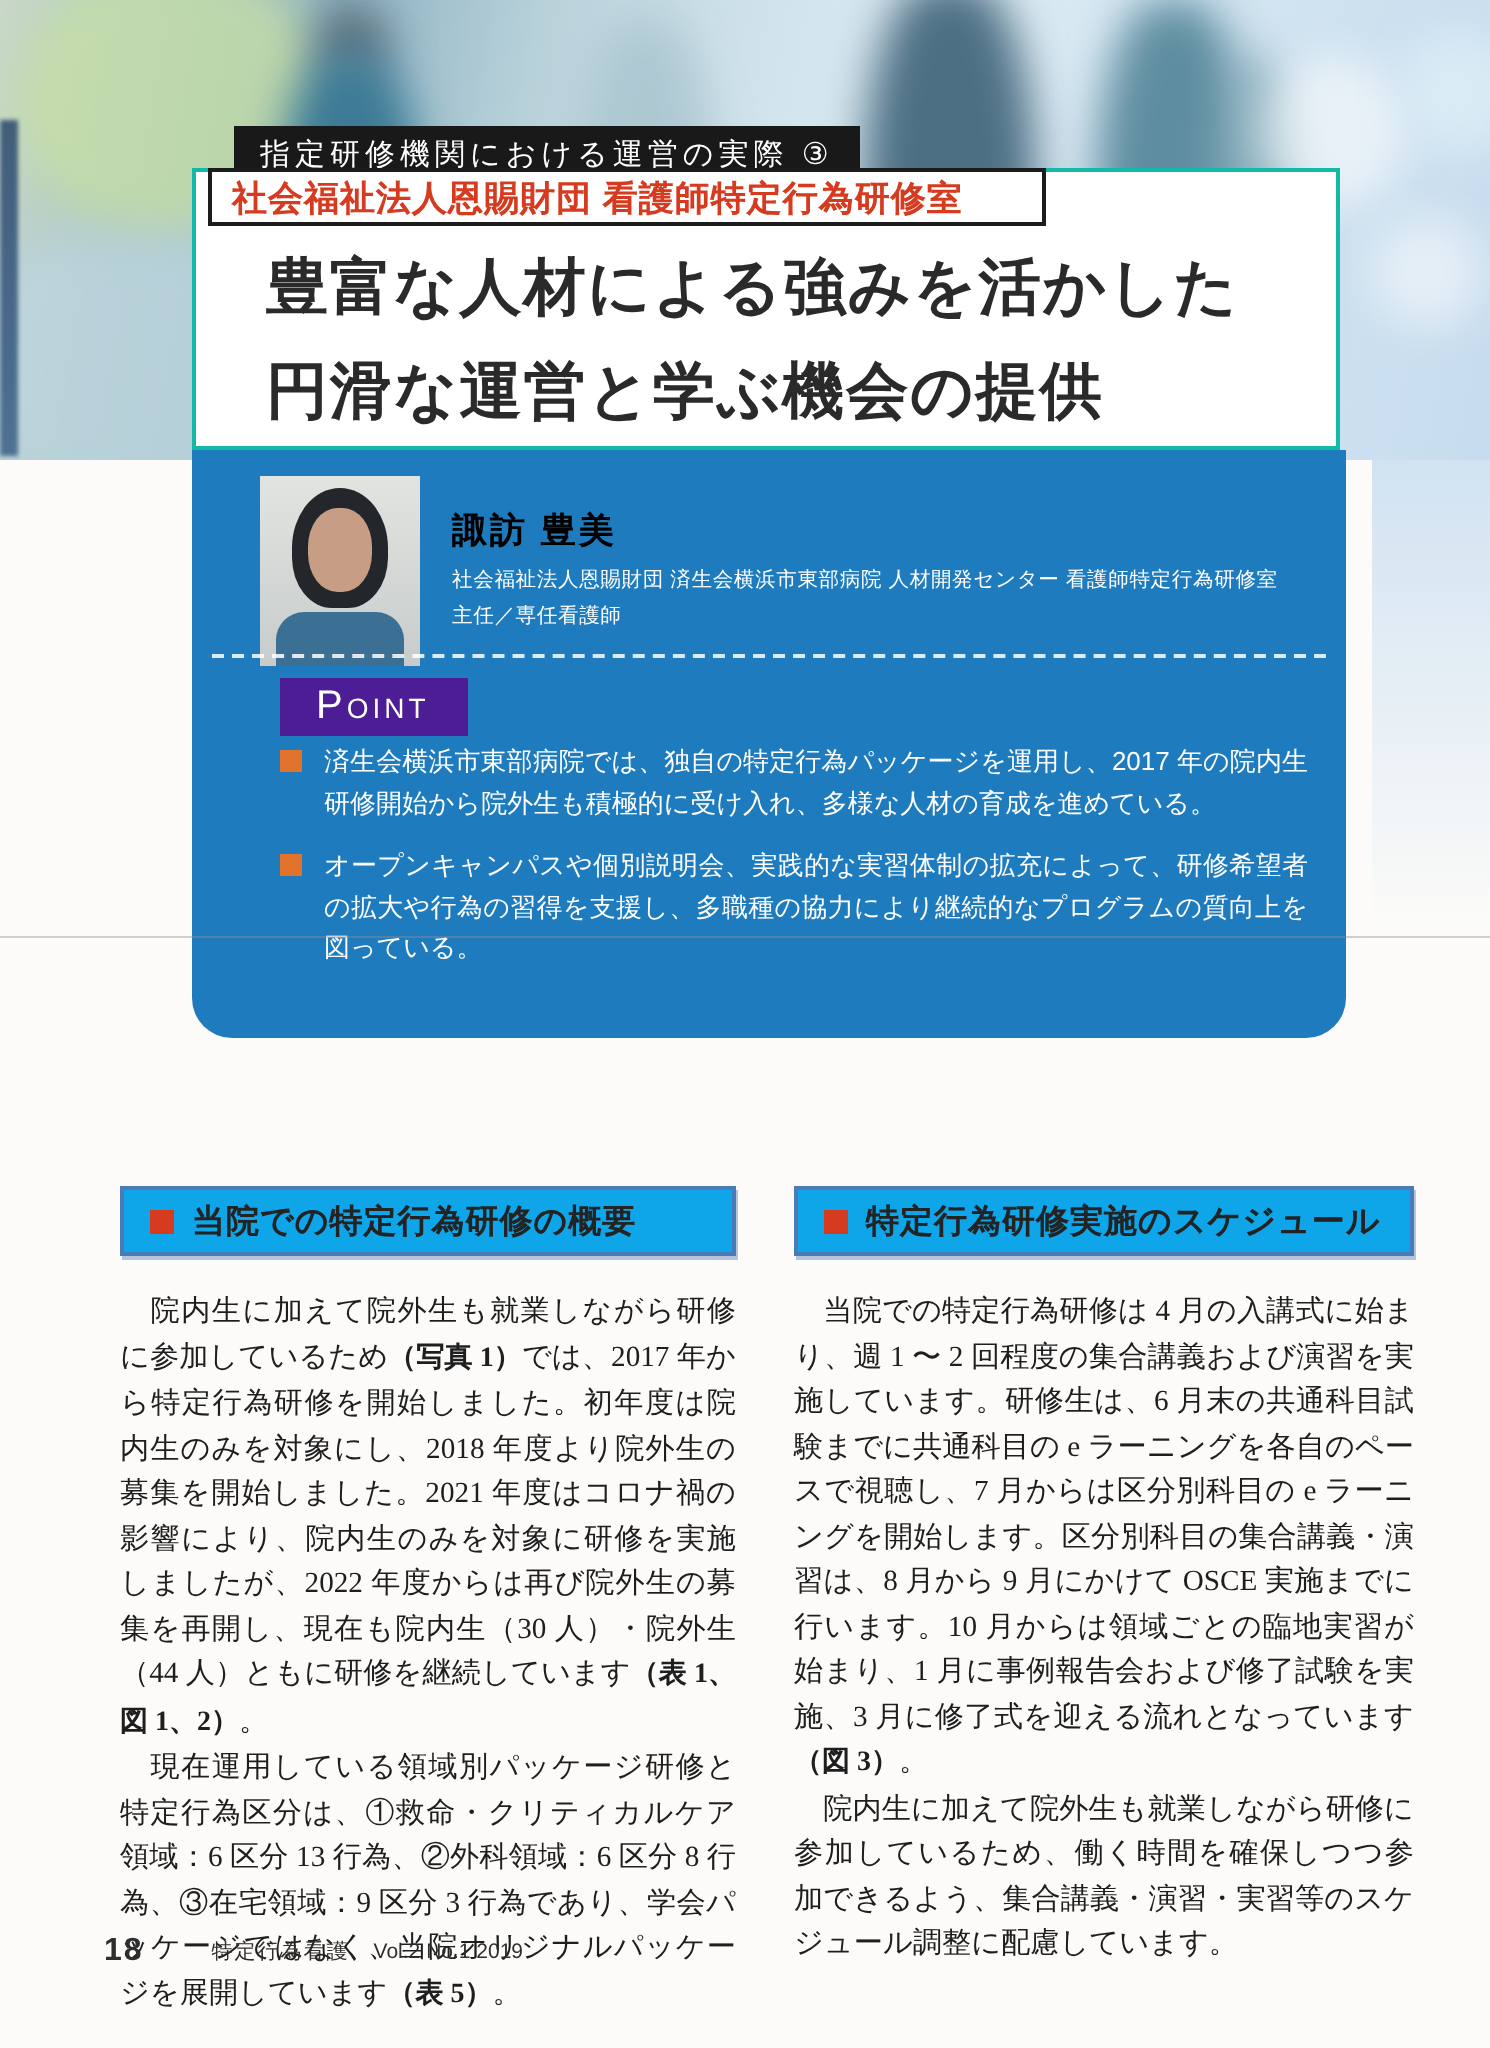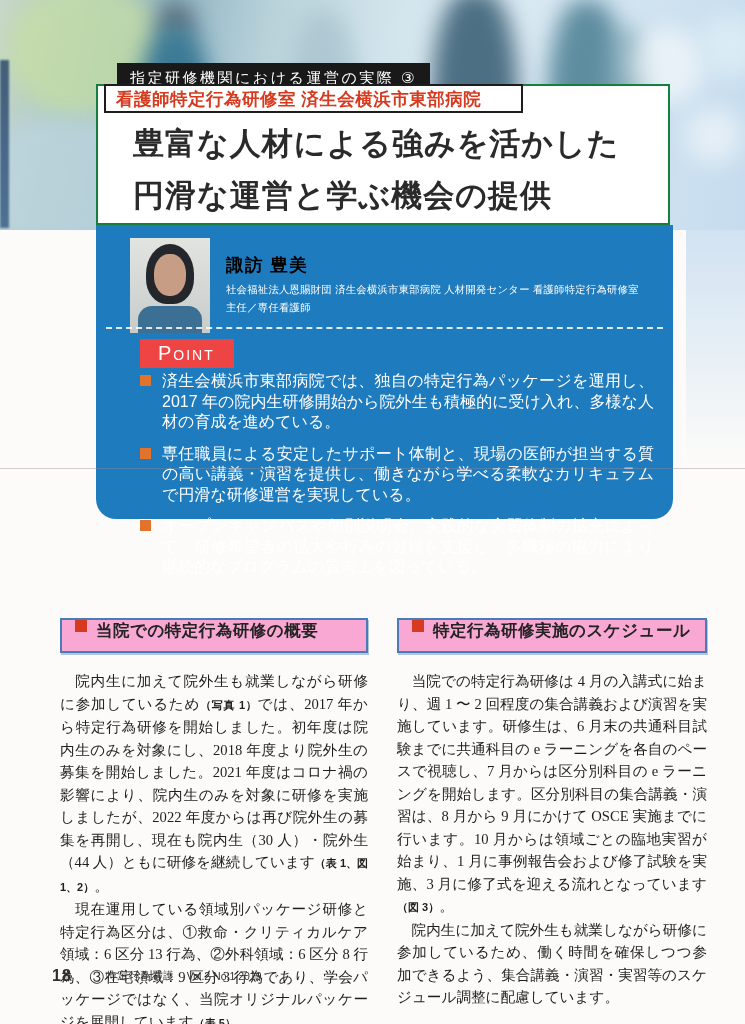--- a/index.html
+++ b/index.html
@@ -27,58 +27,58 @@
   .right-fade{position:absolute;left:686px;top:230px;width:59px;height:235px;
     background:linear-gradient(180deg,rgba(201,222,240,.85),rgba(255,255,255,0));}
 
   
   .kicker{position:absolute;left:117px;top:63px;height:29px;line-height:29px;background:#191919;
     color:#fff;font-size:15px;letter-spacing:2.5px;padding:0 13px;z-index:3;white-space:nowrap;}
   .org-box{position:absolute;left:104px;top:84px;width:419px;height:29px;background:#fff;
     border:2px solid #1c1c1c;box-sizing:border-box;display:flex;align-items:center;z-index:3;}
   .org-box span{color:#d63a1f;font-weight:bold;font-size:17.5px;letter-spacing:.5px;padding-left:10px;white-space:nowrap;}
   .title-box{position:absolute;left:96px;top:84px;width:574px;height:141px;background:#fff;
-    border:2px solid #15803d;box-sizing:border-box;z-index:2;padding:32px 0 0 35px;}
+    border:2px solid #14b8a6;box-sizing:border-box;z-index:2;padding:32px 0 0 35px;}
   .title-line{font-size:31px;font-weight:bold;color:#2a2a2a;letter-spacing:1px;line-height:52px;white-space:nowrap;}
 
   
   .blue-panel{position:absolute;left:96px;top:225px;width:577px;height:294px;background:#1e7cbe;
     border-radius:0 0 20px 20px;z-index:1;}
   .avatar{position:absolute;left:34px;top:13px;width:80px;height:95px;overflow:hidden;
     background:linear-gradient(180deg,#e2e4e0,#c7cccb);}
   .avatar .hair{position:absolute;left:16px;top:6px;width:48px;height:60px;background:#23262b;border-radius:50% 50% 42% 42%;}
   .avatar .face{position:absolute;left:24px;top:16px;width:32px;height:42px;background:#c79e85;border-radius:46%;}
   .avatar .scrub{position:absolute;left:8px;top:68px;width:64px;height:30px;background:#3b6f93;border-radius:14px 14px 0 0;}
   .author-name{position:absolute;left:130px;top:28px;color:#000000;font-size:17.5px;font-weight:bold;letter-spacing:1.5px;}
   .author-affil1{position:absolute;left:130px;top:58px;color:#fff;font-size:10.3px;letter-spacing:.3px;white-space:nowrap;}
   .author-affil2{position:absolute;left:130px;top:76px;color:#fff;font-size:10.3px;letter-spacing:.3px;}
   .dashed-divider{position:absolute;left:10px;top:102px;width:557px;border-top:2px dashed rgba(255,255,255,.85);}
-  .point-label{position:absolute;left:44px;top:114px;width:94px;height:29px;background:#ef4444;
+  .point-label{position:absolute;left:44px;top:114px;width:94px;height:29px;background:#4c1d95;
     color:#fff;font-size:14px;letter-spacing:2px;line-height:29px;padding-left:18px;box-sizing:border-box;}
   .point-label::first-letter{font-size:20px;}
   .point-list{position:absolute;left:44px;top:146px;width:514px;}
-  .point-item{position:relative;padding-left:22px;margin-bottom:11px;color:#fff;font-size:16px;
+  .point-item{position:relative;padding-left:22px;margin-bottom:11px;color:#fff;font-size:13px;
     line-height:20.5px;text-align:justify;}
   .point-item .osq{position:absolute;left:0;top:4px;width:11px;height:11px;background:#e2732d;}
 
   
   .scan-line{position:absolute;left:0;top:468px;width:745px;height:1px;background:rgba(150,138,144,.4);z-index:6;}
 
   
   .col{position:absolute;top:593px;}
   .col-left{left:60px;width:308px;}
   .col-right{left:397px;width:310px;}
-  .sec-heading{height:35px;box-sizing:border-box;background:#f9a8d4;border:2px solid #4a7ab8;
-    box-shadow:1px 2px 0 rgba(90,130,180,.45);display:flex;align-items:flex-start;gap:9px;padding-left:13px;margin-top:25px;}
+  .sec-heading{height:35px;box-sizing:border-box;background:#0ea5e9;border:2px solid #4a7ab8;
+    box-shadow:1px 2px 0 rgba(90,130,180,.45);display:flex;align-items:center;gap:9px;padding-left:13px;}
   .sec-heading .redsq{width:12px;height:12px;background:#d63a1f;flex:0 0 auto;}
   .sec-heading .htxt{font-size:16.5px;font-weight:bold;color:#232323;letter-spacing:.5px;white-space:nowrap;}
   .body-text{margin-top:17px;font-family:"Liberation Serif","DejaVu Serif",serif;font-size:14.6px;
     line-height:22.5px;color:#1e1e1e;text-align:justify;}
   .body-text p{margin:0;}
-  .body-text .ref{font-family:Liberation Sans, sans-serif;font-weight:bold;font-size:11px;}
+  .body-text .ref{font-family:Liberation Serif, serif;font-weight:bold;font-size:14px;}
 
   
   .footer{position:absolute;left:52px;top:967px;display:flex;align-items:center;color:#2e2e2e;}
   .footer .pageno{font-size:16px;font-weight:bold;letter-spacing:1px;}
   .footer .journal{margin-left:34px;font-size:10.5px;letter-spacing:1px;}
   .footer .issue{margin-left:12px;font-size:10.5px;}
 </style>
 </head>
 <body>
 
@@ -99,37 +99,36 @@
   </div>
   <div class="left-strip"></div>
   <div class="right-fade"></div>
 
   <div class="title-box">
     <div class="title-line">豊富な人材による強みを活かした</div>
     <div class="title-line">円滑な運営と学ぶ機会の提供</div>
   </div>
   <div class="kicker">指定研修機関における運営の実際 ③</div>
   <div class="org-box">
-    <span>看護師特定行為研修室 済生会横浜市東部病院</span>
+    <span>社会福祉法人恩賜財団 看護師特定行為研修室</span>
   </div>
 
   <div class="blue-panel">
     <div class="avatar">
       <div class="hair"></div>
       <div class="face"></div>
       <div class="scrub"></div>
     </div>
     <div class="author-name">諏訪 豊美</div>
     <div class="author-affil1">社会福祉法人恩賜財団 済生会横浜市東部病院 人材開発センター 看護師特定行為研修室</div>
     <div class="author-affil2">主任／専任看護師</div>
     <div class="dashed-divider"></div>
     <div class="point-label">POINT</div>
     <div class="point-list">
         <div class="point-item"><span class="osq"></span><span>済生会横浜市東部病院では、独自の特定行為パッケージを運用し、2017 年の院内生研修開始から院外生も積極的に受け入れ、多様な人材の育成を進めている。</span></div>
-        <div class="point-item"><span class="osq"></span><span>専任職員による安定したサポート体制と、現場の医師が担当する質の高い講義・演習を提供し、働きながら学べる柔軟なカリキュラムで円滑な研修運営を実現している。</span></div>
         <div class="point-item"><span class="osq"></span><span>オープンキャンパスや個別説明会、実践的な実習体制の拡充によって、研修希望者の拡大や行為の習得を支援し、多職種の協力により継続的なプログラムの質向上を図っている。</span></div>
       </div>
   </div>
 
   <div class="scan-line"></div>
 
   <div class="col col-left">
     <div class="sec-heading">
       <span class="redsq"></span>
       <span class="htxt">当院での特定行為研修の概要</span>

